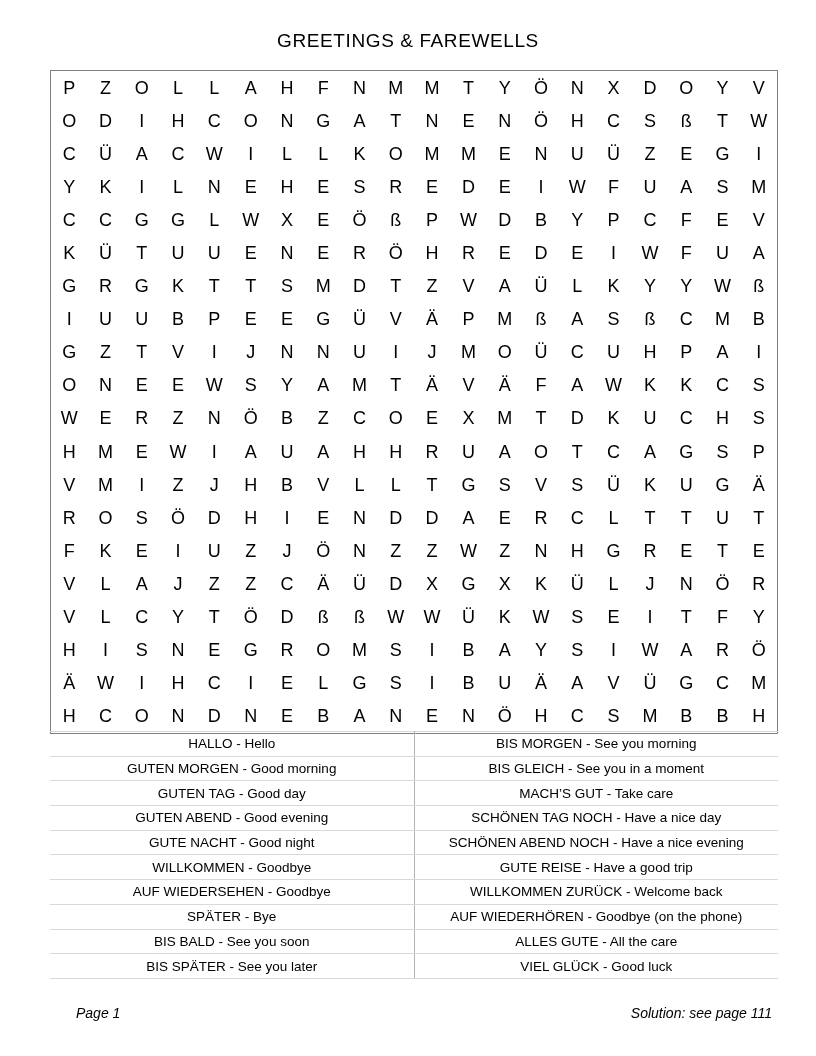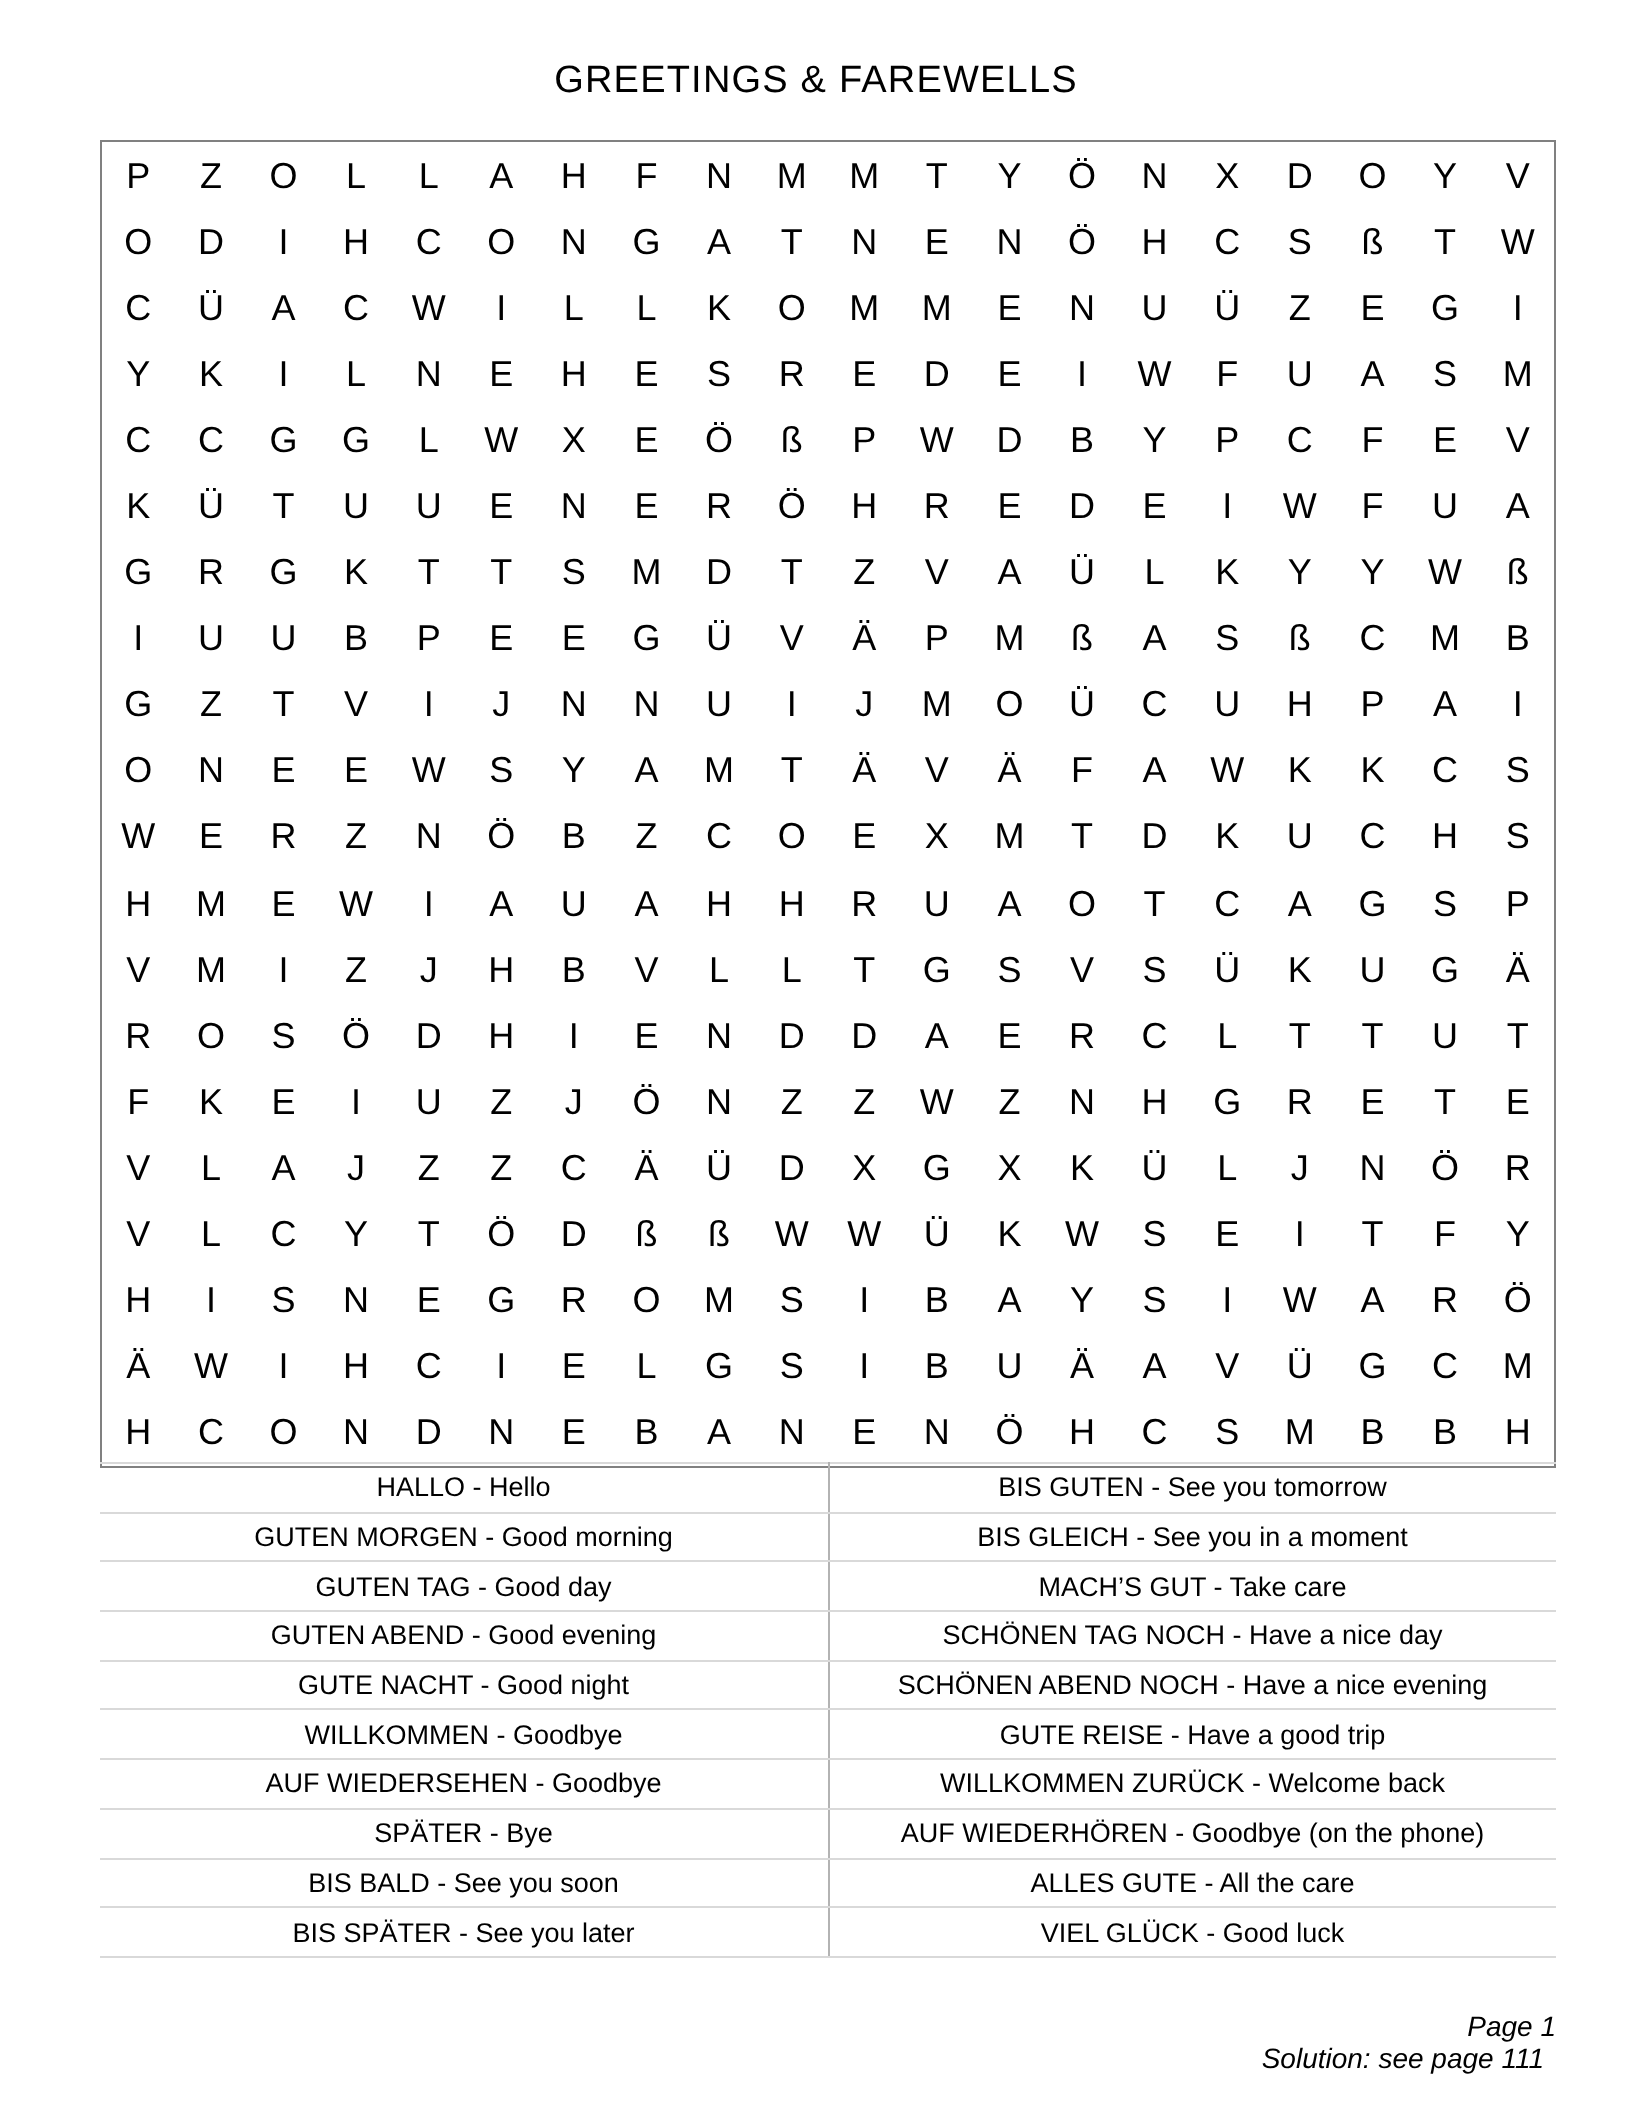--- a/index.html
+++ b/index.html
@@ -102,21 +102,20 @@
     left: 50px;
     top: 1005px;
     width: 728px;
     display: flex;
     justify-content: space-between;
     align-items: flex-end;
     font-size: 14px;
     font-style: italic;
     font-family: "Liberation Sans", sans-serif;
     color: #000;
-    flex-direction: column;
   }
   .footer-left { padding-left: 26px; }
   .footer-right { padding-right: 6px; }
 </style>
 </head>
 <body>
 
 <div class="page">
 
   <div class="puzzle-title">GREETINGS &amp; FAREWELLS</div>
@@ -566,21 +565,21 @@
           </tr>
         </tbody>
     </table>
   </div>
 
   <div class="wordlist">
     <table class="wordlist-table">
       <tbody>
           <tr>
             <td class="col-left">HALLO - Hello</td>
-            <td>BIS GUTEN - See you tomorrow</td>
+            <td>BIS MORGEN - See you morning</td>
           </tr>
           <tr>
             <td class="col-left">GUTEN MORGEN - Good morning</td>
             <td>BIS GLEICH - See you in a moment</td>
           </tr>
           <tr>
             <td class="col-left">GUTEN TAG - Good day</td>
             <td>MACH’S GUT - Take care</td>
           </tr>
           <tr>

